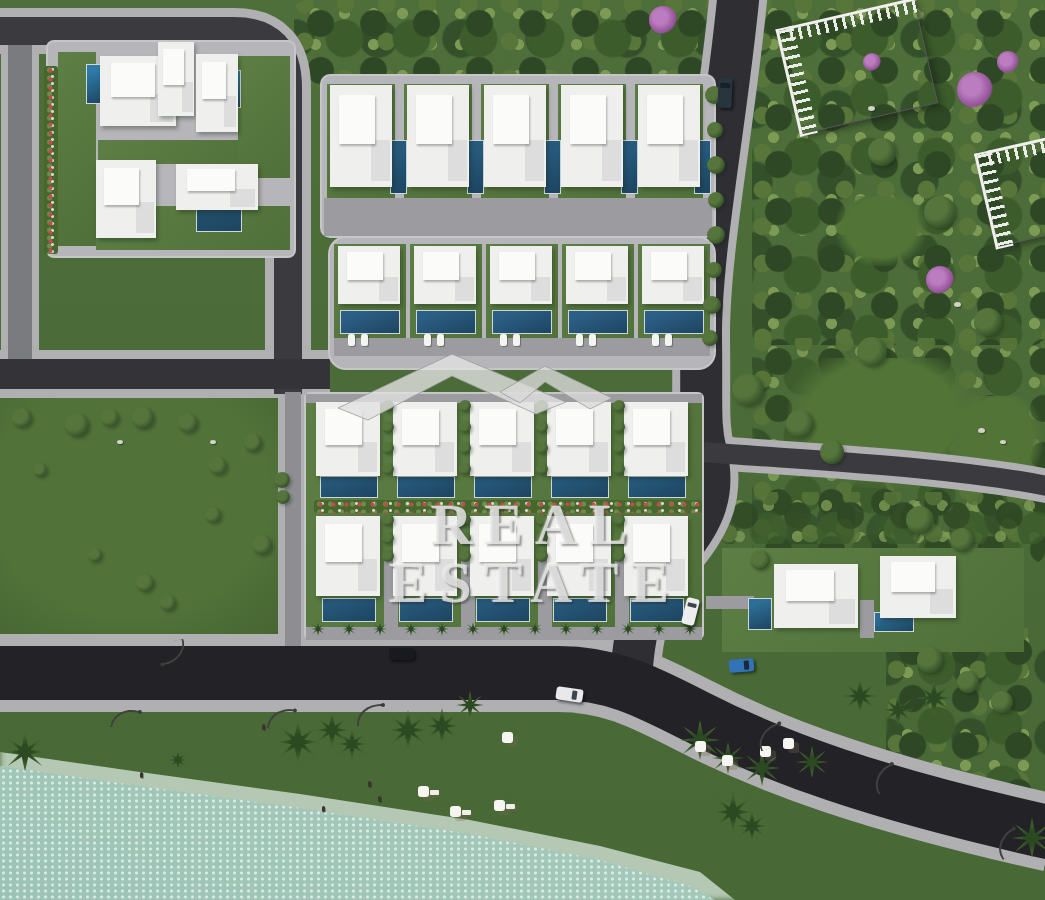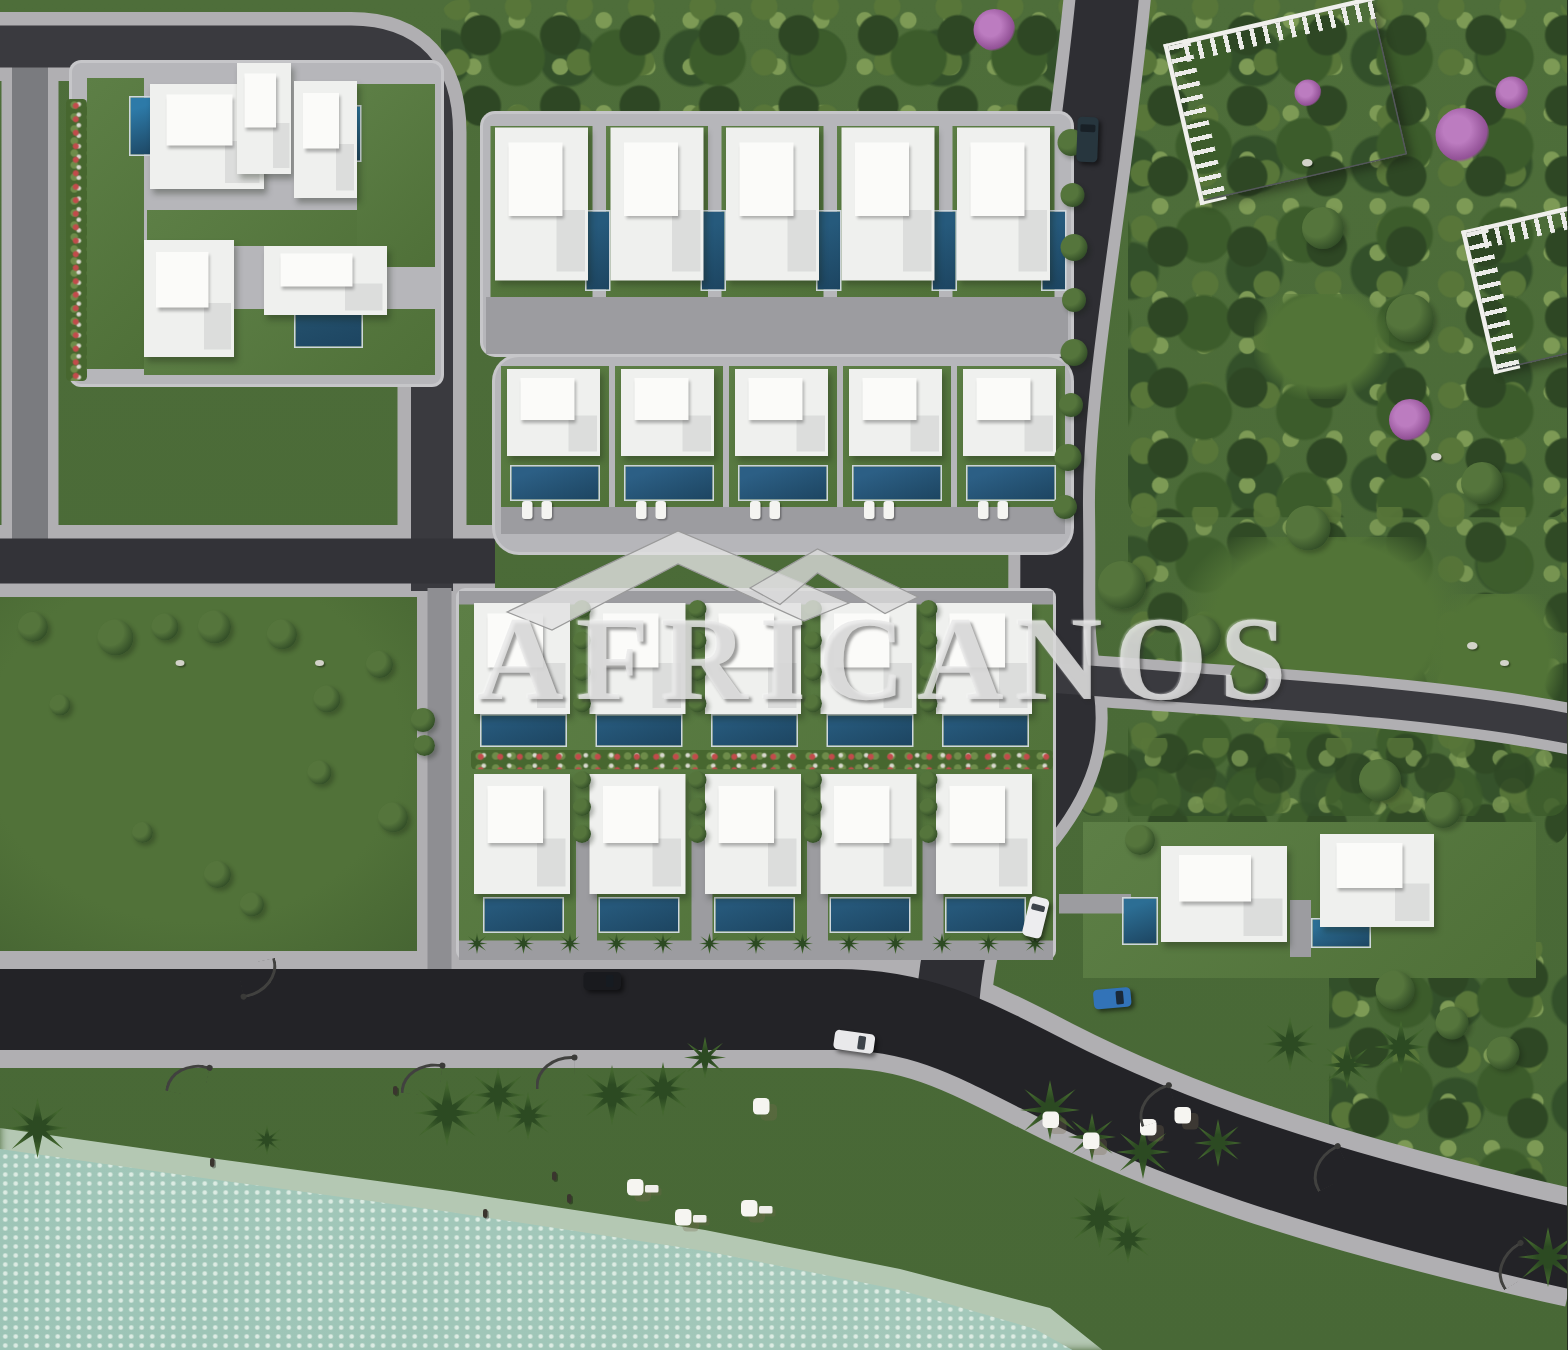--- a/index.html
+++ b/index.html
@@ -354,15 +354,15 @@
     </div>
     <div class="abs thatch" style="left: 986px; top: 146px; width: 72px; height: 92px; transform: rotate(-13deg);">
       <div class="truss-l"></div>
       <div class="truss-t"></div>
     </div>
     <div class="abs watermark">
     <svg class="wm-roof" width="290" height="78" viewBox="0 0 290 78">
       <path d="M8 62 L122 8 L236 56 L206 68 L122 30 L38 74 Z" fill="rgba(225,225,225,0.8)" stroke="#9a9a9a" stroke-width="0.8"></path>
       <path d="M170 46 L215 20 L282 52 L260 63 L215 36 L190 57 Z" fill="rgba(218,218,218,0.8)" stroke="#9a9a9a" stroke-width="0.8"></path>
     </svg>
-    <div class="wm-line wm1">AFRICANOS</div>
+    <div class="wm-line wm2">REAL ESTATE</div>
   </div>
 </div>
 
 </body></html>

